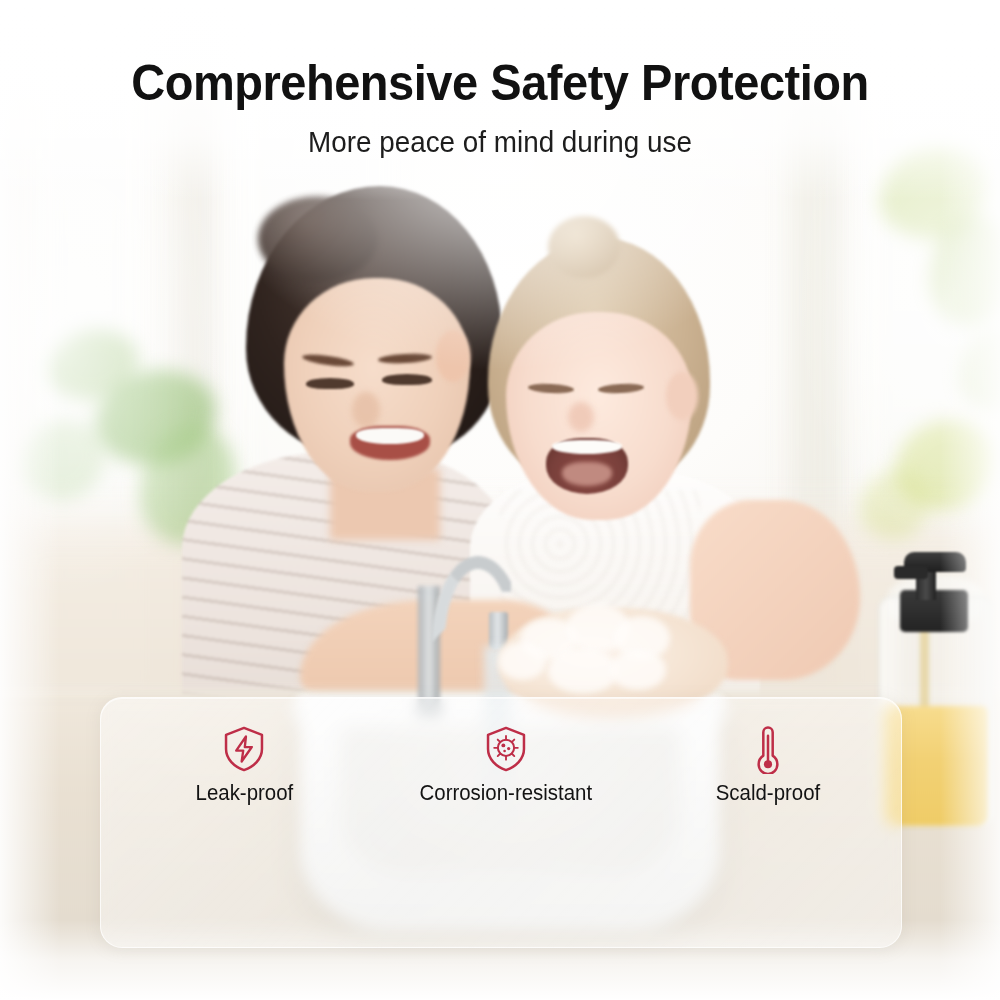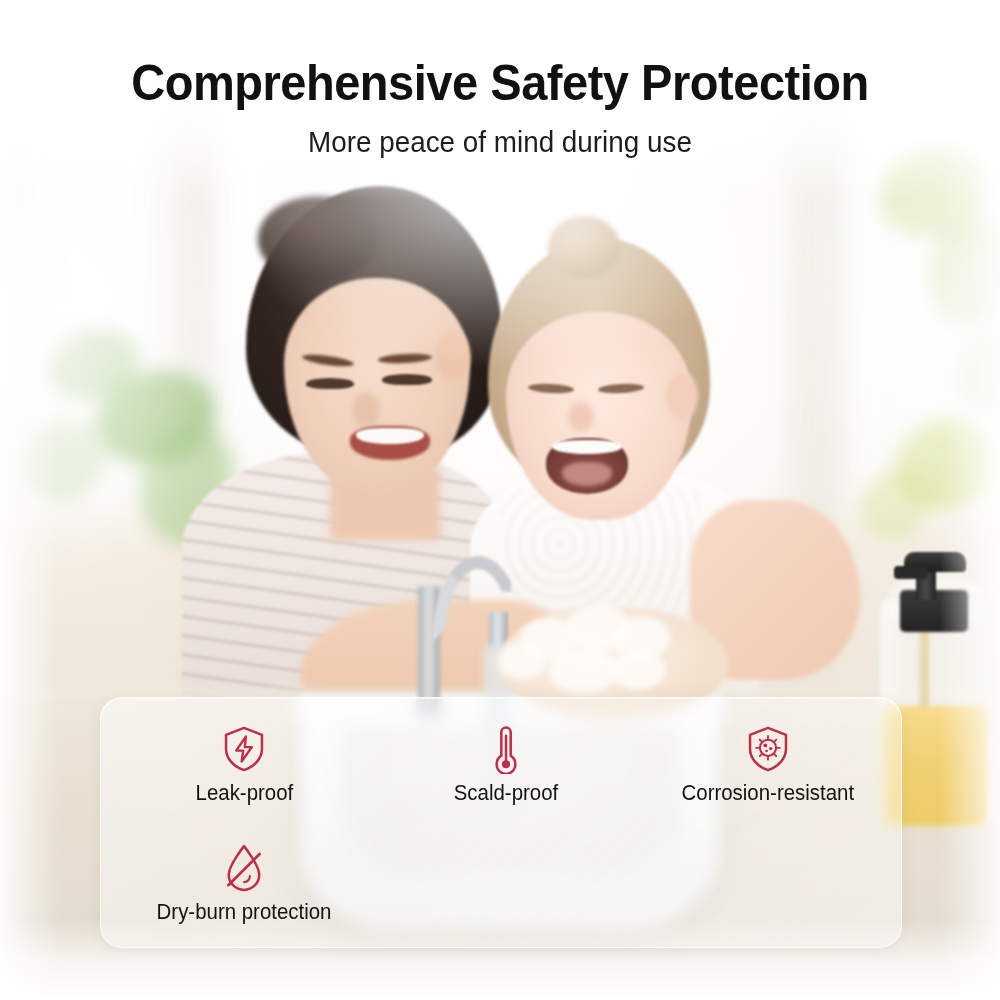--- a/index.html
+++ b/index.html
@@ -485,33 +485,20 @@
       <div class="feature-cell">
         <span class="feature-icon">
           <svg viewBox="0 0 64 64" fill="none" stroke="#BE2E48" stroke-width="3.2" stroke-linecap="round" stroke-linejoin="round">
             <path d="M32 5 L55 14 V32 C55 45 44.5 54.5 32 59 C19.5 54.5 9 45 9 32 V14 Z"></path>
             <path d="M34.5 16 L22 34 H31 L29 48 L42 29.5 H33 Z" stroke-width="3"></path>
           </svg>
         </span>
         <span class="feature-label">Leak-proof</span>
       </div>
 
-
-      <div class="feature-cell">
-        <span class="feature-icon">
-          <svg viewBox="0 0 64 64" fill="none" stroke="#BE2E48" stroke-width="3.2" stroke-linecap="round" stroke-linejoin="round">
-            <path d="M26 40.5 V10.5 C26 7 28.7 4.5 32 4.5 C35.3 4.5 38 7 38 10.5 V40.5
-                     C41.6 43 44 47 44 51.5 C44 58.4 38.6 64 32 64 C25.4 64 20 58.4 20 51.5
-                     C20 47 22.4 43 26 40.5 Z"></path>
-            <circle cx="32" cy="51.5" r="5.2" fill="#BE2E48" stroke="none"></circle>
-            <path d="M32 47 V15" stroke-width="3.2"></path>
-          </svg>
-        </span>
-        <span class="feature-label">Scald-proof</span>
-      </div>
 
       <div class="feature-cell wide">
         <span class="feature-icon">
           <svg viewBox="0 0 64 64" fill="none" stroke="#BE2E48" stroke-width="3.2" stroke-linecap="round" stroke-linejoin="round">
             <path d="M32 5 L55 14 V32 C55 45 44.5 54.5 32 59 C19.5 54.5 9 45 9 32 V14 Z"></path>
             <circle cx="32" cy="30.5" r="10.4" stroke-width="2.6"></circle>
             <g stroke-width="2.4">
               <path d="M32 20.1 V15.4"></path>
                 <path d="M32 40.9 V45.6"></path>
               <path d="M21.6 30.5 H16.9"></path>
@@ -522,29 +509,31 @@
                 <path d="M24.7 37.8 L21.4 41.1"></path>
             </g>
             <circle cx="28.6" cy="27.4" r="2.5" fill="#BE2E48" stroke="none"></circle>
             <circle cx="35.4" cy="31.4" r="2.1" fill="#BE2E48" stroke="none"></circle>
             <circle cx="30.2" cy="34.6" r="1.7" fill="#BE2E48" stroke="none"></circle>
           </svg>
         </span>
         <span class="feature-label">Corrosion-resistant</span>
       </div>
 
-
-      <div class="feature-cell wide">
+      <div class="feature-cell">
         <span class="feature-icon">
           <svg viewBox="0 0 64 64" fill="none" stroke="#BE2E48" stroke-width="3.2" stroke-linecap="round" stroke-linejoin="round">
-            <path d="M32 4 C32 4 12.5 28.5 12.5 40.5 C12.5 51.3 21.2 60 32 60
-                     C42.8 60 51.5 51.3 51.5 40.5 C51.5 28.5 32 4 32 4 Z"></path>
-            <path d="M39.5 42.5 C39.5 46.7 36.2 50 32.2 50" stroke-width="2.8"></path>
-            <path d="M12 54 L52 14" stroke-width="3.4"></path>
+            <path d="M26 40.5 V10.5 C26 7 28.7 4.5 32 4.5 C35.3 4.5 38 7 38 10.5 V40.5
+                     C41.6 43 44 47 44 51.5 C44 58.4 38.6 64 32 64 C25.4 64 20 58.4 20 51.5
+                     C20 47 22.4 43 26 40.5 Z"></path>
+            <circle cx="32" cy="51.5" r="5.2" fill="#BE2E48" stroke="none"></circle>
+            <path d="M32 47 V15" stroke-width="3.2"></path>
           </svg>
         </span>
-        <span class="feature-label">Dry-burn protection</span>
+        <span class="feature-label">Scald-proof</span>
       </div>
+
+
 
     </div>
   </div>
 
 </div>
 
 </body></html>

